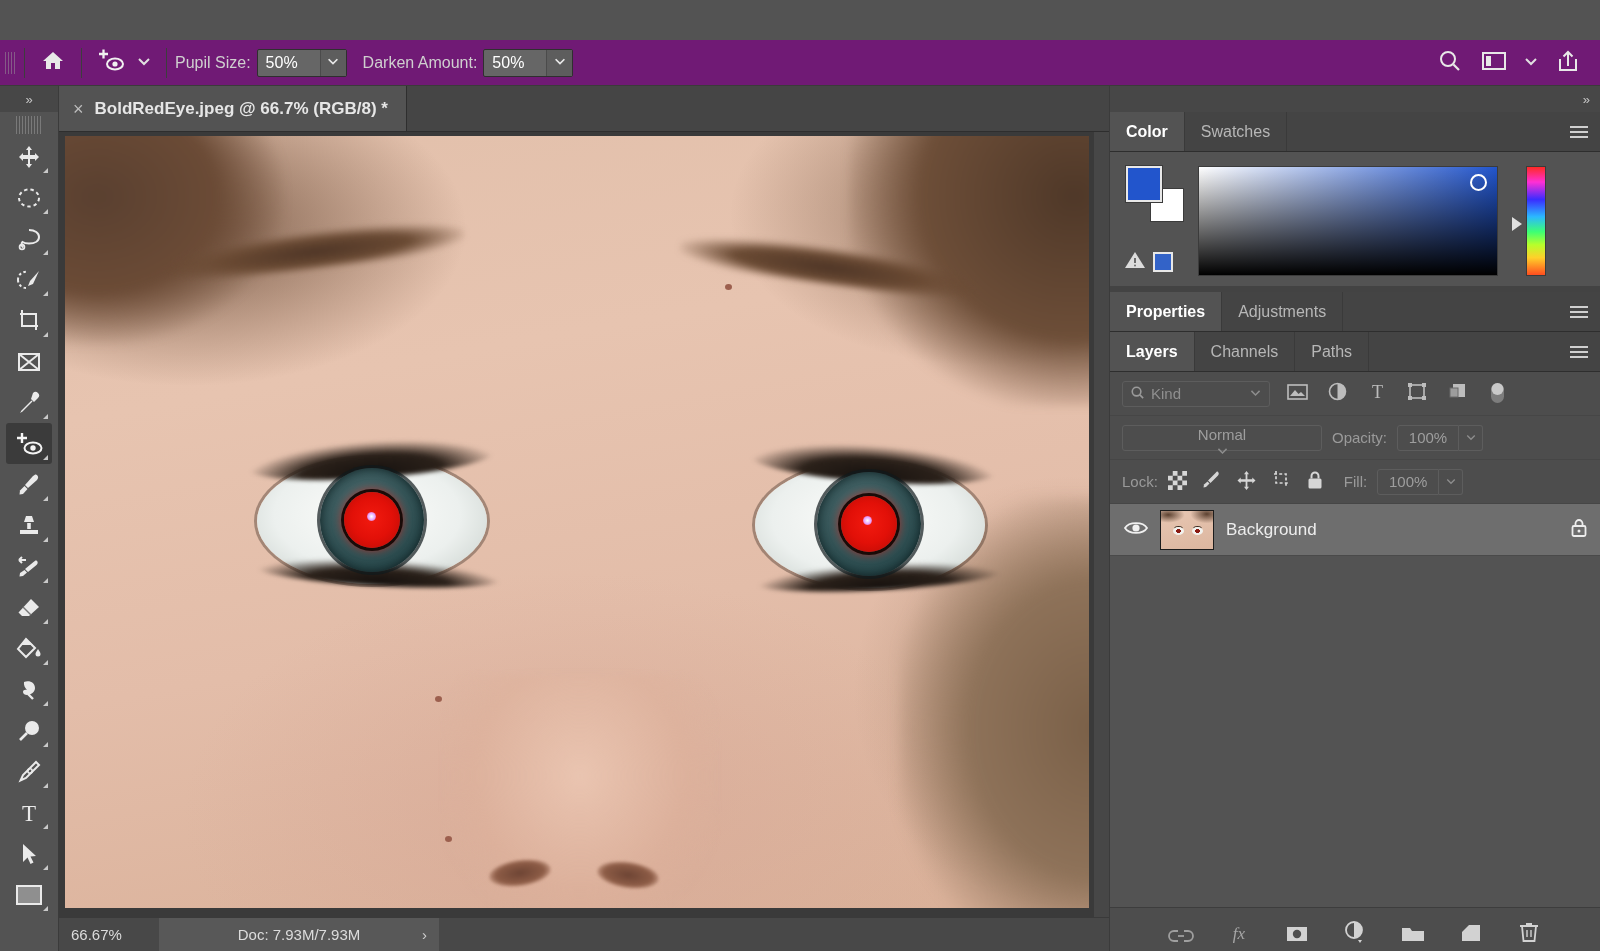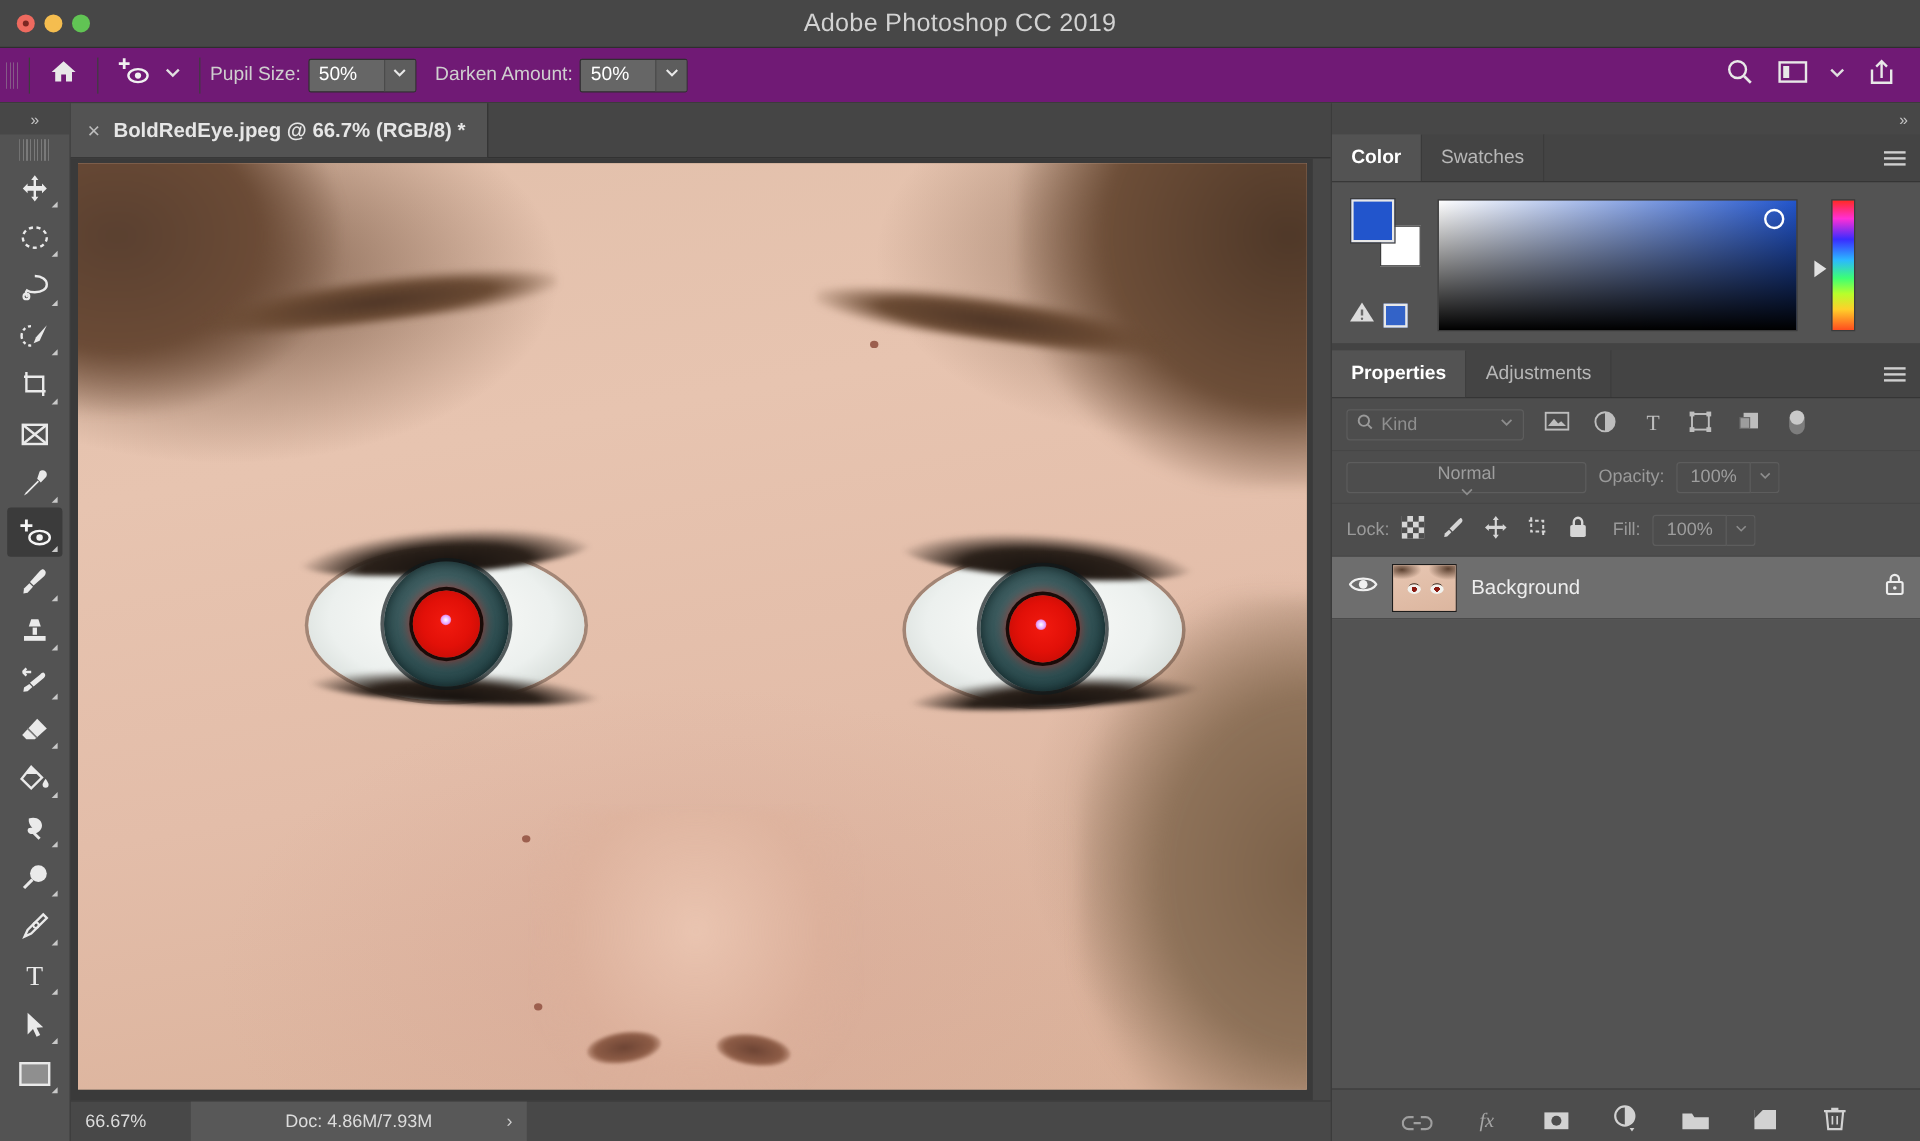--- a/index.html
+++ b/index.html
@@ -330,28 +330,20 @@
     display: flex; align-items: center; justify-content: center; gap: 30px;
   }
   .lf-icon { width: 28px; height: 28px; display: flex; align-items: flex-end; justify-content: center; }
   .panel-sep { height: 6px; background: #434343; }
 </style>
 </head>
 <body>
 
 <div id="app">
 
-  <div class="titlebar">
-    <div class="traffic">
-      <div class="tl tl-close"></div>
-      <div class="tl tl-min"></div>
-      <div class="tl tl-max"></div>
-    </div>
-    <div class="titlebar-title">Adobe Photoshop CC 2019</div>
-  </div>
 
   <div class="optionsbar">
     <div class="grip"></div>
     <div class="ob-sep"></div>
 
     <div class="ob-btn">
       <span>
         <svg width="26" height="26" viewBox="0 0 26 26">
             <path d="M13 4 L23 13 h-3 v8 h-5 v-6 h-4 v6 H6 v-8 H3 Z" fill="#e8e8e8"></path>
           </svg>
@@ -669,21 +661,21 @@
       <div class="mole" style="left:370px;top:560px"></div>
       <div class="mole" style="left:380px;top:700px"></div>
     </div>
     <div class="canvas-scroll-v"></div>
     <div class="canvas-scroll-h"></div>
   </div>
 
   <div class="statusbar">
     <div class="status-zoom">66.67%</div>
     <div class="status-doc">
-      <span>Doc: 4.86M/7.93M</span>
+      <span>Doc: 7.93M/7.93M</span>
       <span class="caret">›</span>
     </div>
   </div>
 
   <div class="panels">
     <div class="panel-collapse">»</div>
 
     <div class="panel-tabs">
       <div class="ptab active">Color</div>
       <div class="ptab">Swatches</div>
@@ -726,20 +718,32 @@
       <div class="ptab">Adjustments</div>
       <div class="ptab-filler">
         <span class="hamburger">
             <span></span>
             <span></span>
             <span></span>
           </span>
       </div>
     </div>
 
+    <div class="panel-tabs">
+      <div class="ptab active">Layers</div>
+      <div class="ptab">Channels</div>
+      <div class="ptab">Paths</div>
+      <div class="ptab-filler">
+        <span class="hamburger">
+            <span></span>
+            <span></span>
+            <span></span>
+          </span>
+      </div>
+    </div>
 
     <div class="layers-toolbar">
       <div class="kind-select">
         <span>
           <svg width="15" height="15" viewBox="0 0 16 16">
               <circle cx="7" cy="7" r="4.6" fill="none" stroke="#9a9a9a" stroke-width="1.7"></circle>
               <path d="M10.5 10.5 L14 14" stroke="#9a9a9a" stroke-width="1.7"></path>
             </svg>
         </span>
         <span>Kind</span>

